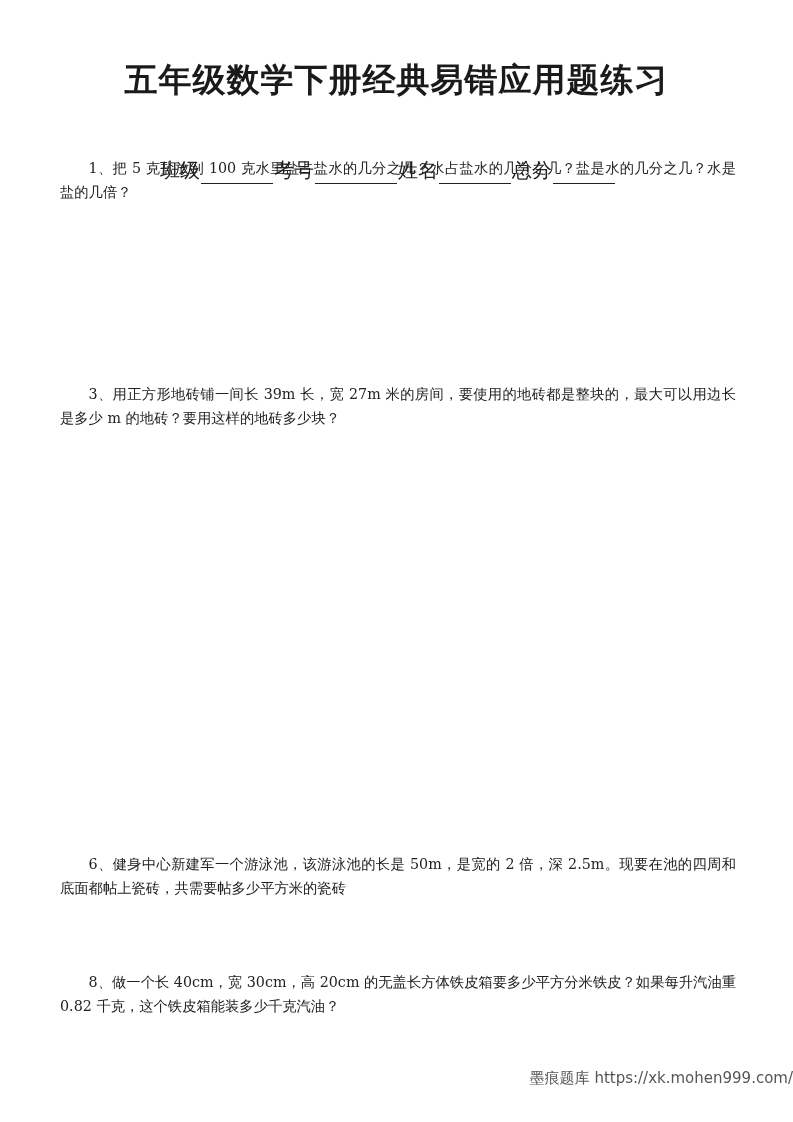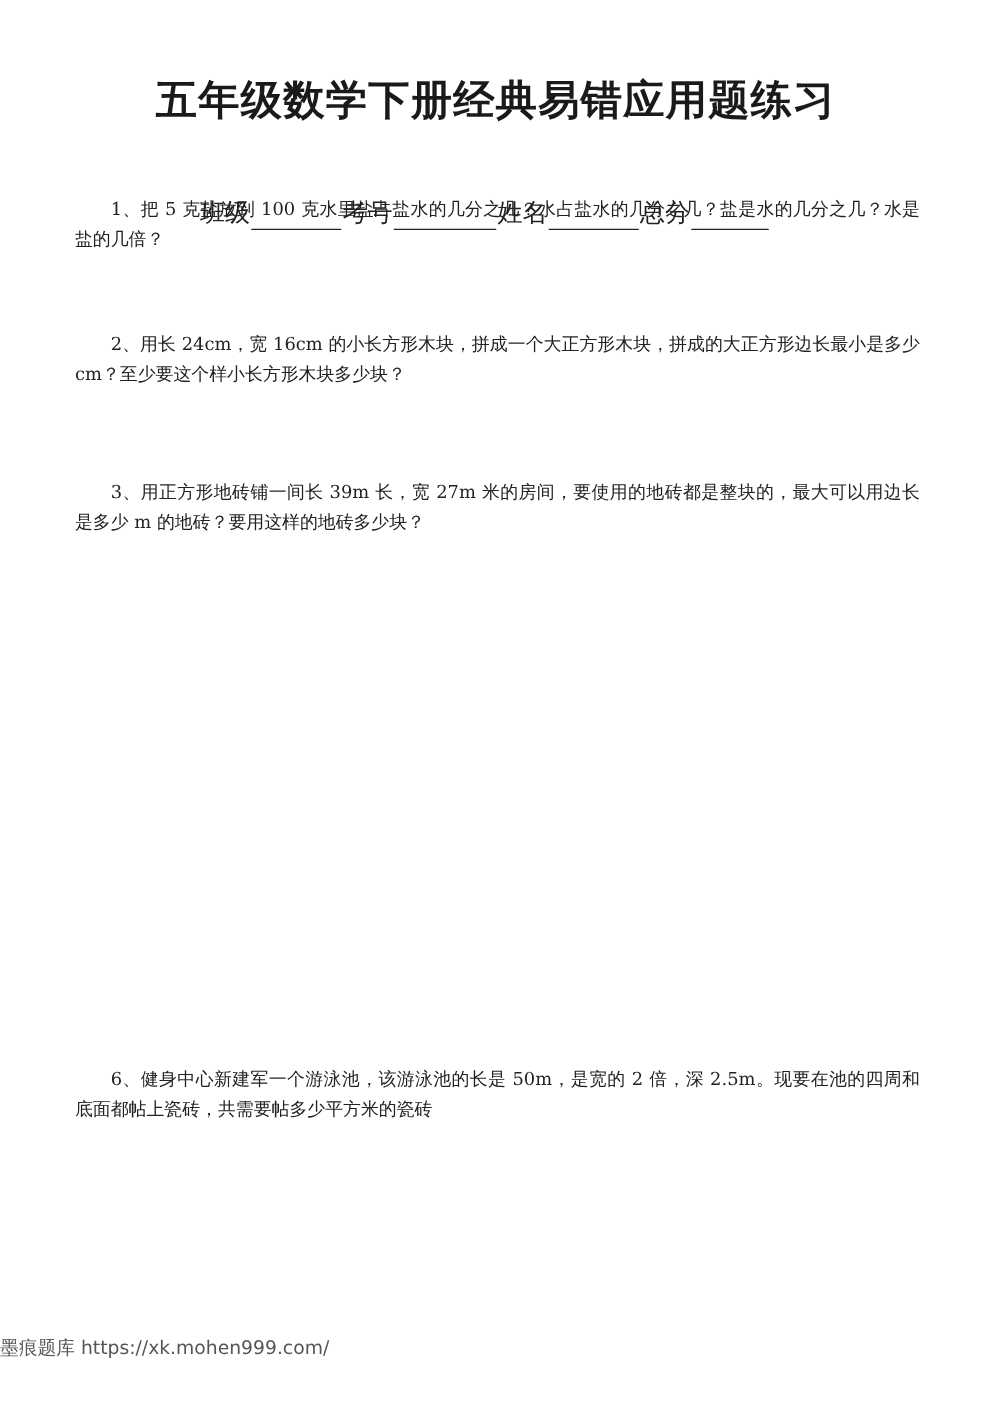--- a/index.html
+++ b/index.html
@@ -17,21 +17,21 @@
     }
     .info .blank {
       display: inline-block; border-bottom: 1.5px solid #222; height: 20px; margin: 0 1px;
     }
     .q {
       position: absolute; left: 60px; width: 676px;
       font-family: "DejaVu Serif", serif; font-size: 14.3px; line-height: 24px; color: #222;
       text-indent: 2em; text-align: justify;
     }
     .footer {
-      position: absolute; top: 1069px; left: 0; width: 793px; text-align: left;
+      position: absolute; top: 1069px; left: 0; width: 793px; text-align: right;
       font-family: "DejaVu Sans", sans-serif; font-size: 15px; color: #555;
     }
   </style>
 </head>
 <body>
 
 <div class="page">
   <div class="title">五年级数学下册经典易错应用题练习</div>
 
   <div class="info">
@@ -39,18 +39,18 @@
     <span class="blank" style="width:72px"></span>
     <span>考号</span>
     <span class="blank" style="width:82px"></span>
     <span>姓名</span>
     <span class="blank" style="width:72px"></span>
     <span>总分</span>
     <span class="blank" style="width:62px"></span>
   </div>
 
   <div class="q" style="top:156px">1、把 5 克盐放到 100 克水里盐占盐水的几分之几？水占盐水的几分之几？盐是水的几分之几？水是盐的几倍？</div>
-  <div class="q" style="top:264px">2、用长 24cm，宽 16cm 的小长方形木块，拼成一个大正方形木块，拼成的大正方形边长最小是多少 cm？至少要这个样小长方形木块多少块？</div>
   <div class="q" style="top:382px">3、用正方形地砖铺一间长 39m 长，宽 27m 米的房间，要使用的地砖都是整块的，最大可以用边长是多少 m 的地砖？要用这样的地砖多少块？</div>
   <div class="q" style="top:852px">6、健身中心新建军一个游泳池，该游泳池的长是 50m，是宽的 2 倍，深 2.5m。现要在池的四周和底面都帖上瓷砖，共需要帖多少平方米的瓷砖</div>
+  <div class="q" style="top:970px">8、做一个长 40cm，宽 30cm，高 20cm 的无盖长方体铁皮箱要多少平方分米铁皮？如果每升汽油重 0.82 千克，这个铁皮箱能装多少千克汽油？</div>
 
   <div class="footer">墨痕题库 https://xk.mohen999.com/</div>
 </div>
 
 </body></html>

